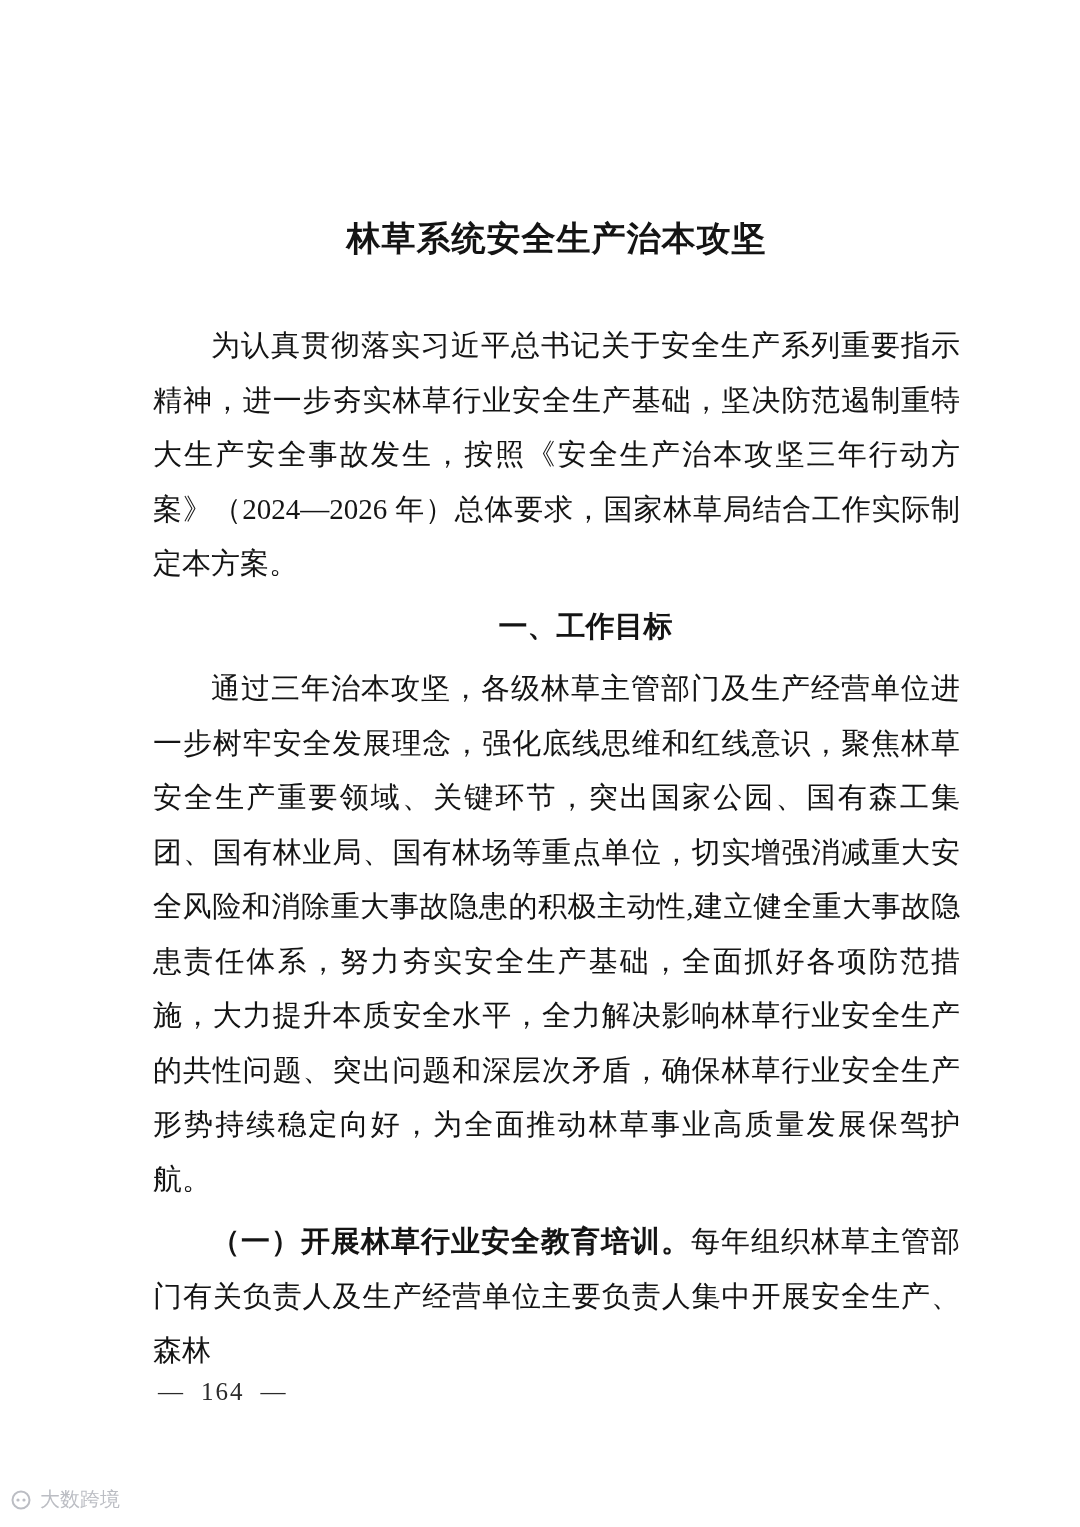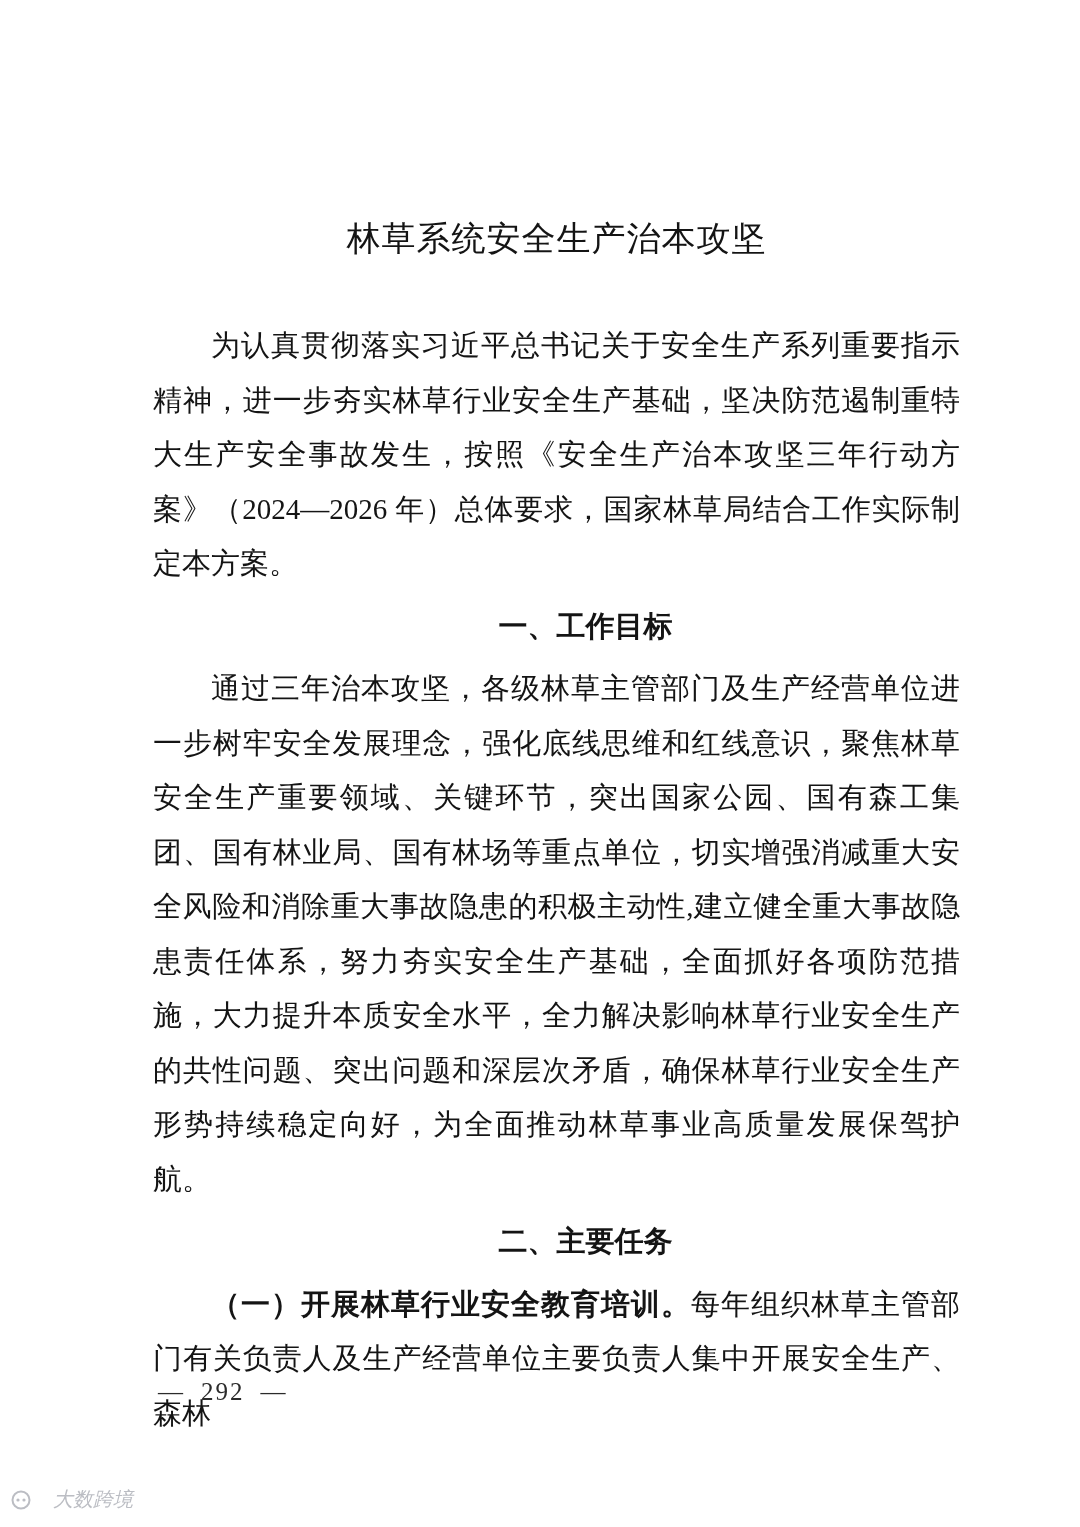--- a/index.html
+++ b/index.html
@@ -18,21 +18,21 @@
     background: #ffffff;
   }
   .content {
     position: absolute;
     left: 145px;
     right: 112px;
     top: 208px;
   }
   .doc-title {
     text-align: center;
-    font-weight: normal;
+    font-weight: bold;
     font-size: 34px;
     line-height: 62px;
     letter-spacing: 1px;
   }
   .doc-body {
     margin-top: 48px;
     font-size: 29px;
     line-height: 54.5px;
     text-align: justify;
   }
@@ -58,25 +58,24 @@
     align-items: center;
     gap: 16px;
     letter-spacing: 2px;
   }
   .watermark {
     position: absolute;
     left: 10px;
     bottom: 14px;
     display: inline-flex;
     align-items: center;
-    gap: 21px;
+    gap: 8px;
     color: rgba(175, 178, 184, 0.85);
     font-size: 20px;
     font-family: "Liberation Sans", sans-serif;
-    font-style: italic;
   }
   .watermark .logo {
     width: 22px;
     height: 22px;
     display: inline-block;
   }
 </style>
 </head>
 <body>
 
@@ -85,28 +84,27 @@
   <div class="content">
     <div class="doc-title">
       <div>林草系统安全生产治本攻坚</div>
     </div>
 
     <div class="doc-body">
 
     <p class="body">为认真贯彻落实习近平总书记关于安全生产系列重要指示精神，进一步夯实林草行业安全生产基础，坚决防范遏制重特大生产安全事故发生，按照《安全生产治本攻坚三年行动方案》（2024—2026 年）总体要求，国家林草局结合工作实际制定本方案。</p>
         <p class="heading">一、工作目标</p>
         <p class="body">通过三年治本攻坚，各级林草主管部门及生产经营单位进一步树牢安全发展理念，强化底线思维和红线意识，聚焦林草安全生产重要领域、关键环节，突出国家公园、国有森工集团、国有林业局、国有林场等重点单位，切实增强消减重大安全风险和消除重大事故隐患的积极主动性,建立健全重大事故隐患责任体系，努力夯实安全生产基础，全面抓好各项防范措施，大力提升本质安全水平，全力解决影响林草行业安全生产的共性问题、突出问题和深层次矛盾，确保林草行业安全生产形势持续稳定向好，为全面推动林草事业高质量发展保驾护航。</p>
-        <p class="heading">二、主要任务</p>
         <p class="body"><b>（一）开展林草行业安全教育培训。</b>每年组织林草主管部门有关负责人及生产经营单位主要负责人集中开展安全生产、森林</p>
       </div>
   </div>
 
   <div class="footer-pageno">
     <span>—</span>
-    <span>292</span>
+    <span>164</span>
     <span>—</span>
   </div>
 
   <div class="watermark">
     <span class="logo">
       <svg width="22" height="22" viewBox="0 0 22 22">
         <circle cx="11" cy="11" r="8.5" fill="none" stroke="rgba(175,178,184,0.85)" stroke-width="2"></circle>
         <circle cx="8" cy="11" r="1.6" fill="rgba(175,178,184,0.85)"></circle>
         <circle cx="14" cy="11" r="1.6" fill="rgba(175,178,184,0.85)"></circle>
       </svg>

